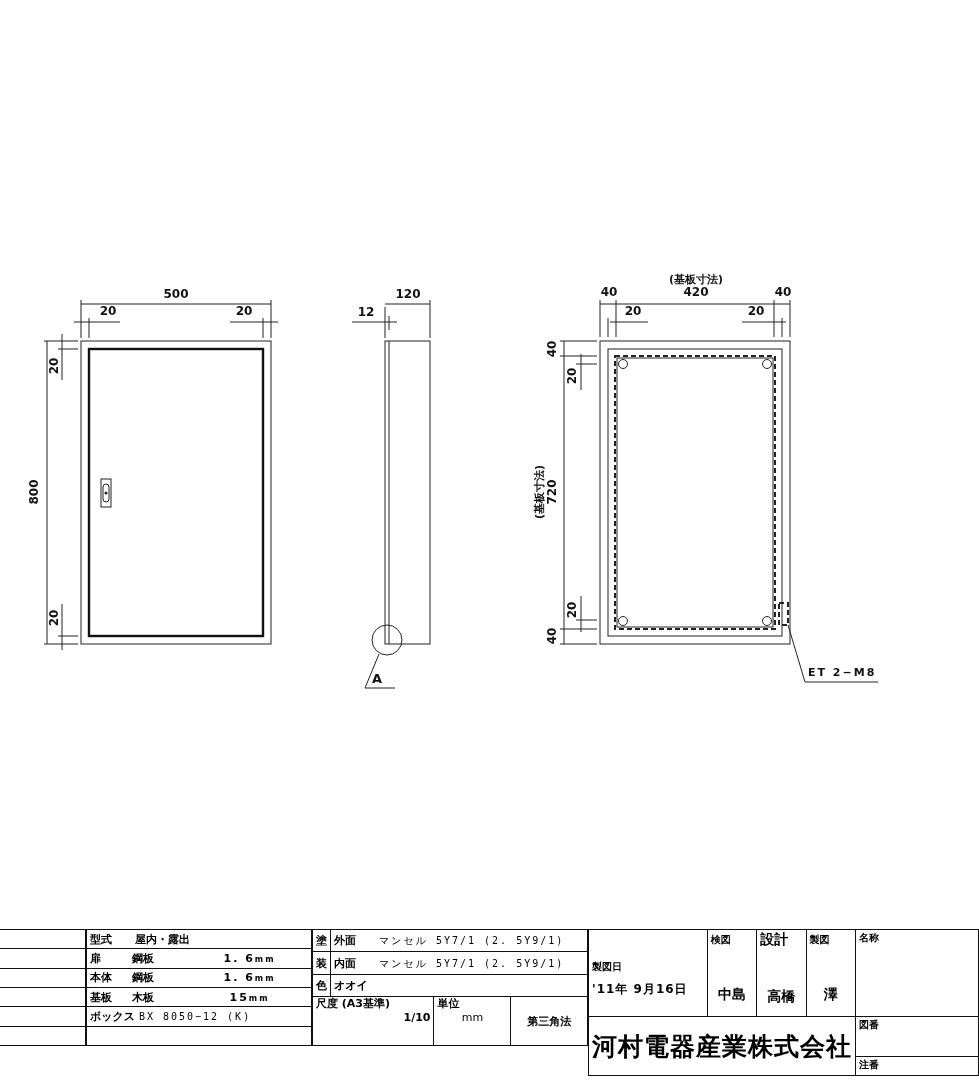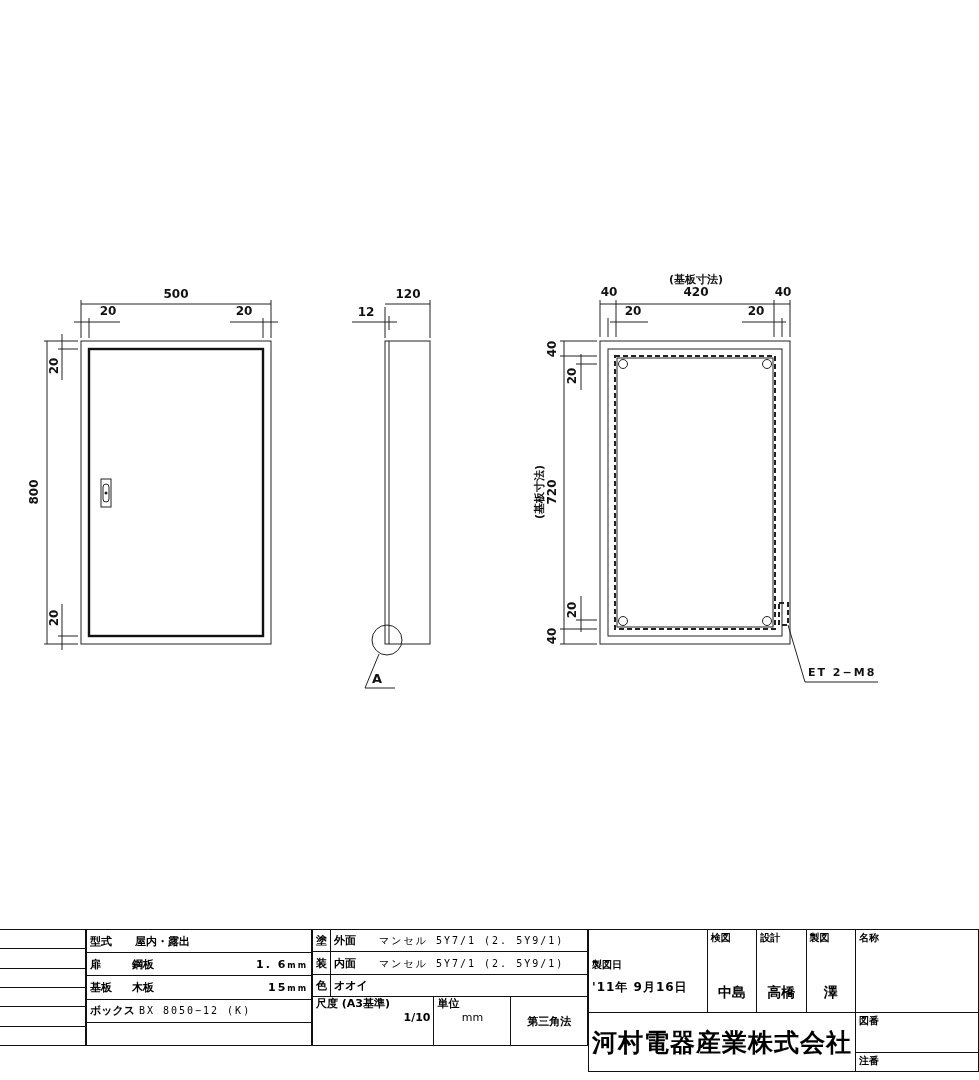--- a/index.html
+++ b/index.html
@@ -13,21 +13,21 @@
 
   
   .tb { position:absolute; top:929px; height:117px; border-collapse:collapse; font-size:11px; font-weight:bold; }
   .tb td { border:1.3px solid #111; padding:0 3px; white-space:nowrap; vertical-align:middle; }
   #tb-left { left:0; width:86px; }
   #tb-left td { height:17px; border-left:none; }
   #tb-spec { left:86px; width:226px; }
   #tb-spec td { height:17px;margin-left:32px; }
   #tb-paint { left:312px; width:276px; }
   #tb-info { left:588px; width:391px; }
-  .num { text-align:right; letter-spacing:2px; }
+  .num { text-align:center; letter-spacing:2px; }
   .sm { font-size:8px; }
   .mono { letter-spacing:2px; font-weight:normal; font-family:"DejaVu Sans Mono", monospace; font-size:10px; }
   .cell-top { vertical-align:top !important; font-size:10px; padding-top:1px !important;margin-top:20px; }
   .company { font-size:25px; text-align:right; letter-spacing:1px; }
   .big { font-size:14px; text-align:center;margin-top:32px; }
 </style>
 </head>
 <body>
 
 <svg id="drawing" viewBox="0 0 979 900" xmlns="http://www.w3.org/2000/svg">
@@ -161,20 +161,25 @@
       <span>型式</span>&nbsp;&nbsp;&nbsp;&nbsp;&nbsp;
       <span>屋内・露出</span>
     </td>
   </tr>
   <tr>
     <td style="width:36px;border-right:none">扉</td>
     <td style="border-left:none;border-right:none">鋼板</td>
     <td class="num" style="border-left:none"><span>1. 6</span><span class="sm">mm</span></td>
   </tr>
   <tr>
+    <td style="border-right:none">本体</td>
+    <td style="border-left:none;border-right:none">鋼板</td>
+    <td class="num" style="border-left:none"><span>1. 6</span><span class="sm">mm</span></td>
+  </tr>
+  <tr>
     <td style="border-right:none">基板</td>
     <td style="border-left:none;border-right:none">木板</td>
     <td class="num" style="border-left:none"><span>15</span><span class="sm">mm</span></td>
   </tr>
   <tr>
     <td colspan="3">
       <span>ボックス</span>
       <span class="mono">BX 8050−12 (K)</span>
     </td>
   </tr>
@@ -223,21 +228,21 @@
       <tr style="height:56px">
     <td style="width:112px;padding:0">
       <div class="cell-top" style="padding:1px 3px;font-size:10px">製図日</div>
       <div style="padding:6px 3px 10px;font-size:12px;letter-spacing:1px">'11年 9月16日</div>
     </td>
     <td style="width:46px;padding:0">
       <div style="padding:1px 3px;font-size:10px">検図</div>
       <div class="big" style="padding:6px 0 10px">中島</div>
     </td>
     <td style="width:46px;padding:0">
-      <div style="padding:1px 3px;font-size:10px">設計</div>
+      <div style="padding:1px 3px;font-size:14px">設計</div>
       <div class="big" style="padding:6px 0 10px">高橋</div>
     </td>
     <td style="width:46px;padding:0">
       <div style="padding:1px 3px;font-size:10px">製図</div>
       <div class="big" style="padding:6px 0 10px">澤</div>
     </td>
     <td class="cell-top">
       <span>名称</span>
       <span></span>
     </td>

